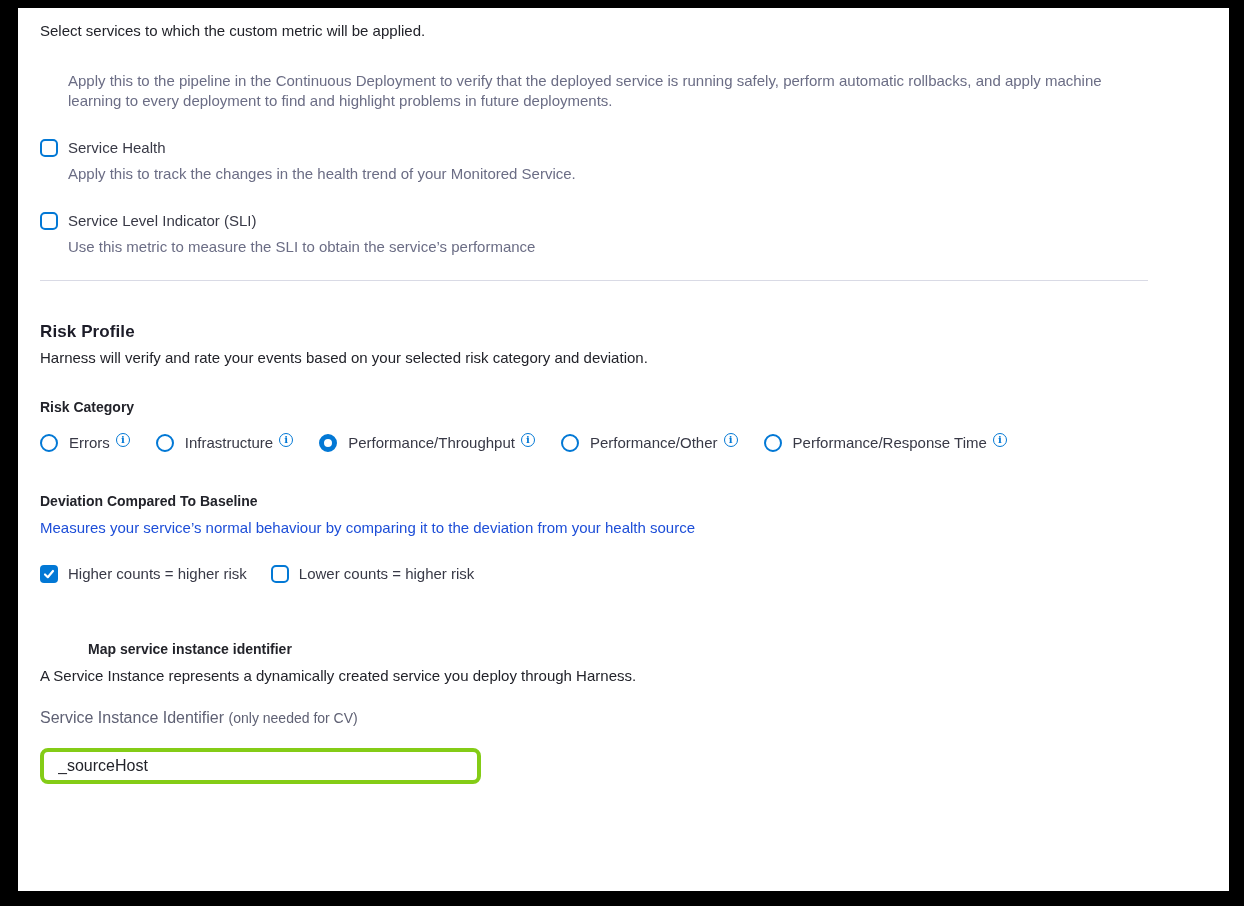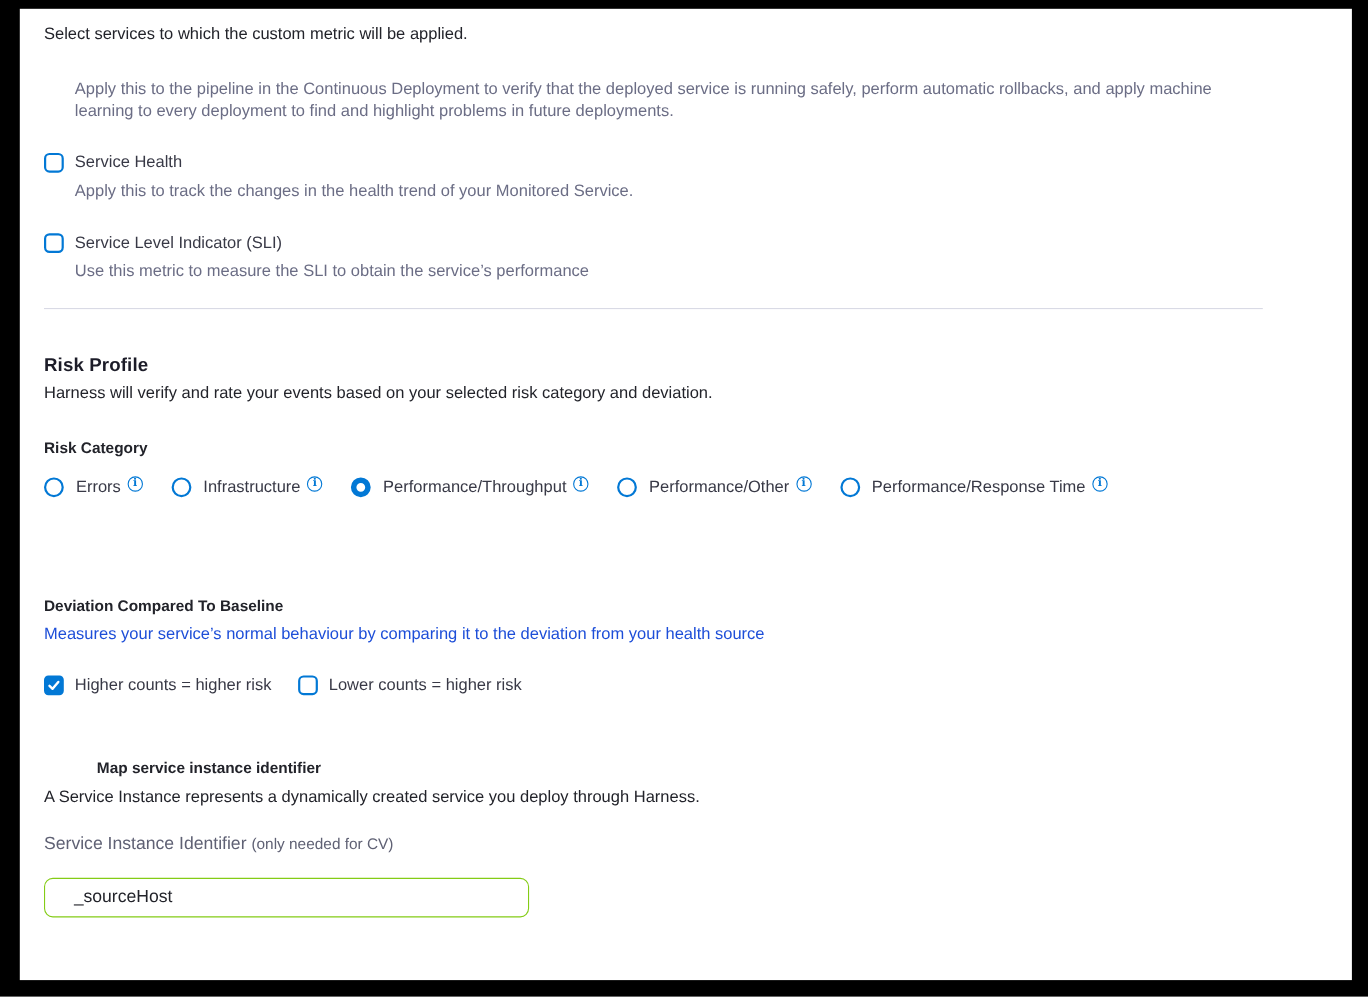--- a/index.html
+++ b/index.html
@@ -66,35 +66,35 @@
     font-size: 15px; line-height: 20px; color: #383946; margin-left: 11px; cursor: pointer;
   }
   .info-icon {
     width: 14px; height: 14px; border: 1.4px solid #0278d5; border-radius: 50%;
     display: inline-flex; align-items: center; justify-content: center;
     color: #0278d5; font-size: 10px; font-weight: 700; line-height: 1;
     margin-left: 6px; position: relative; top: -3px; cursor: pointer;
     font-family: "DejaVu Serif", serif;
   }
 
-  .deviation-label { margin-top: 88px; }
+  .deviation-label { margin-top: 39px; }
   .deviation-desc { font-size: 15px; line-height: 20px; color: #1d4ed8; margin-top: 8px; }
   .deviation-row { display: flex; align-items: center; margin-top: 26px; height: 20px; }
   .deviation-option { display: flex; align-items: center; margin-right: 24px; }
 
   .map-label { margin-top: 56px; padding-left: 48px; }
   .map-desc { font-size: 15px; line-height: 20px; color: #22232a; margin-top: 8px; }
   .field-label { margin-top: 21px; color: #5f6174; font-size: 16px; line-height: 22px; }
   .field-hint { font-size: 14px; color: #5f6174; }
 
   .text-input {
     display: block; margin-top: 19px;
     width: 441px; height: 36px;
-    border: 1px solid #84cc16; border-radius: 8px;
-    padding: 0 26px; font-size: 16px; color: #22232a;
+    border: 4px solid #84cc16; border-radius: 8px;
+    padding: 0 14px; font-size: 16px; color: #22232a;
     font-family: "Liberation Sans", "DejaVu Sans", sans-serif;
     outline: none; background: #fff;
   }
 </style>
 </head>
 <body>
 
 <div class="frame">
   <div class="content">
 

